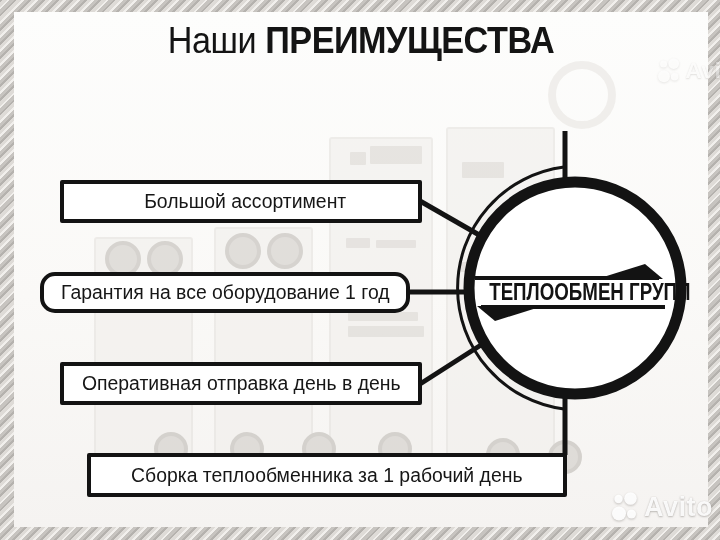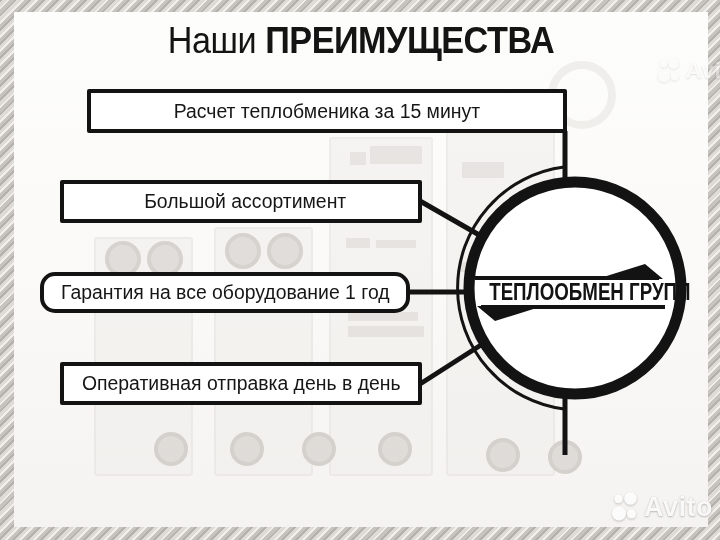--- a/index.html
+++ b/index.html
@@ -84,31 +84,31 @@
     <div class="lbl" style="left:334px;top:300px;width:70px;height:9px;"></div>
     <div class="lbl" style="left:334px;top:314px;width:76px;height:11px;"></div>
     <div class="lbl" style="left:340px;top:350px;width:12px;height:10px;"></div>
     <div class="lbl" style="left:358px;top:350px;width:18px;height:10px;"></div>
     <div class="lbl" style="left:448px;top:150px;width:42px;height:16px;"></div>
     <div class="lbl" style="left:446px;top:250px;width:60px;height:10px;"></div>
   </div>
 
   <div class="title"><span>Наши </span><span class="em">ПРЕИМУЩЕСТВА</span></div>
 
-  <div class="node" id="n1">
-      <span>Расчет теплобменика за 15 минут</span>
-    </div>
   <div class="node" id="n2">
       <span>Большой ассортимент</span>
     </div>
   <div class="node" id="n3">
       <span>Гарантия на все оборудование 1 год</span>
     </div>
   <div class="node" id="n4">
       <span>Оперативная отправка день в день</span>
+    </div>
+  <div class="node" id="n5">
+      <span>Сборка теплообменника за 1 рабочий день</span>
     </div>
 
   <svg class="diagram" viewBox="0 0 694 515" xmlns="http://www.w3.org/2000/svg">
     <path d="M550,155 A122,122 0 0 0 550,397" fill="none" stroke="#131313" stroke-width="3"></path>
     <line x1="551" y1="119" x2="551" y2="172" stroke="#131313" stroke-width="5"></line>
     <line x1="406" y1="189" x2="467" y2="224" stroke="#131313" stroke-width="5"></line>
     <line x1="394" y1="280" x2="454" y2="280" stroke="#131313" stroke-width="5"></line>
     <line x1="406" y1="372" x2="467" y2="333" stroke="#131313" stroke-width="5"></line>
     <line x1="551" y1="380" x2="551" y2="443" stroke="#131313" stroke-width="5"></line>
     <circle cx="561" cy="276" r="106" fill="#ffffff" stroke="#131313" stroke-width="11"></circle>

